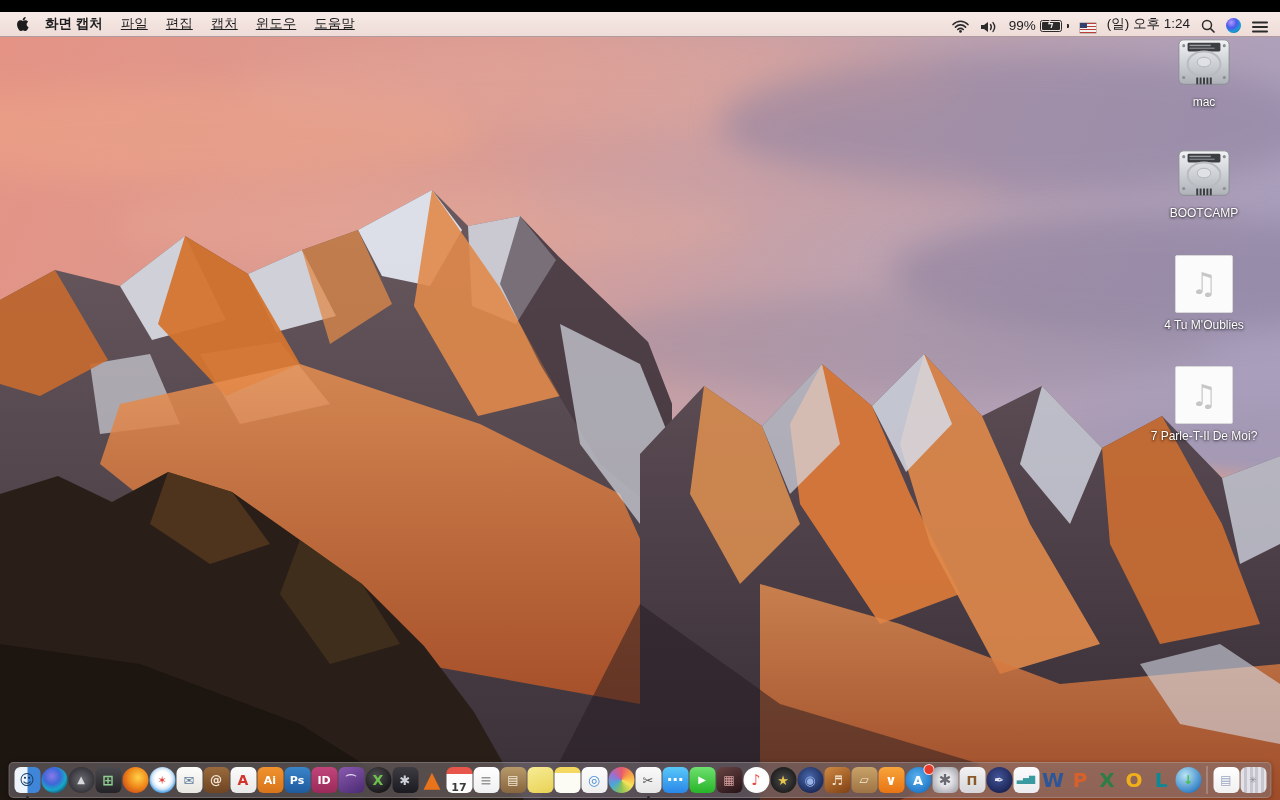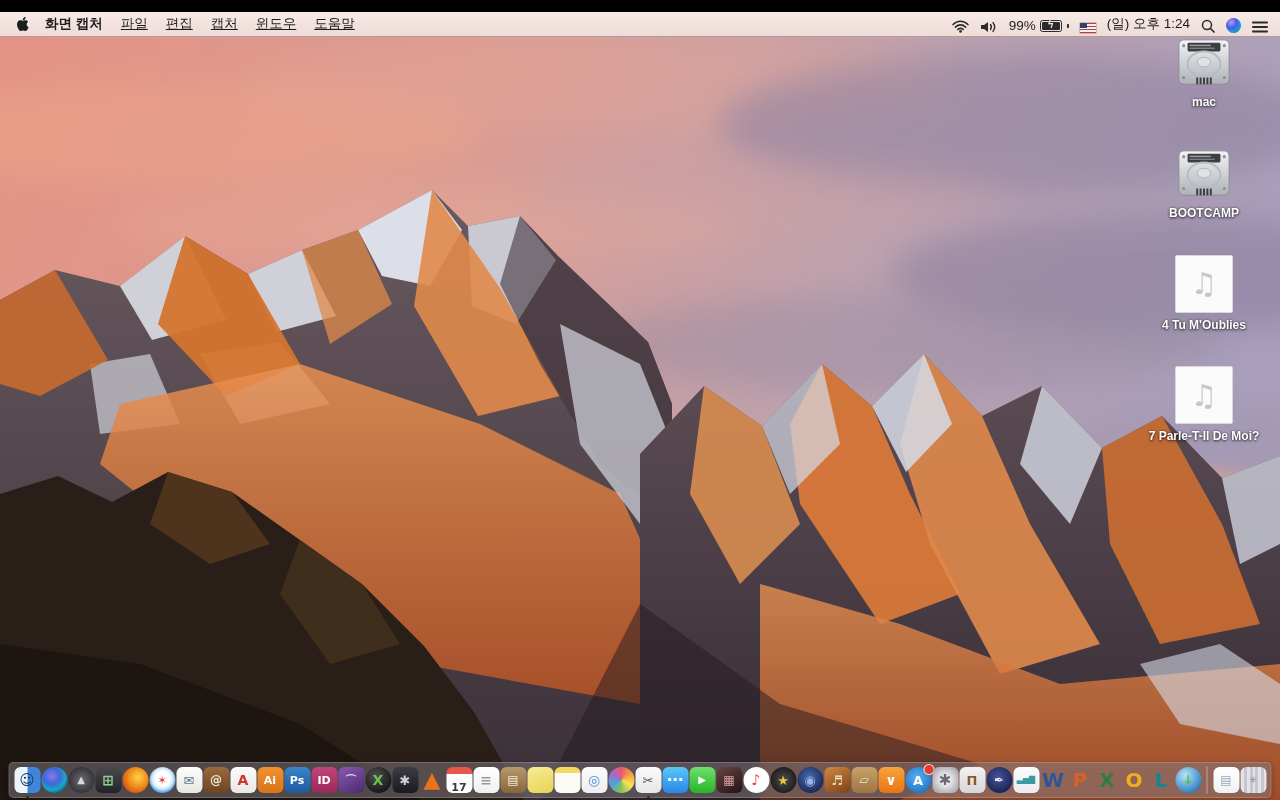--- a/index.html
+++ b/index.html
@@ -33,21 +33,21 @@
   .clock{white-space:nowrap;}
 
   
   .desktop-icons{position:absolute;top:32px;right:14px;width:124px;z-index:10;
     display:flex;flex-direction:column;align-items:center;}
   .dt-item{display:flex;flex-direction:column;align-items:center;margin-bottom:34px;width:120px;}
   .dt-icon{height:58px;display:flex;align-items:flex-end;justify-content:center;}
   .audio-tile{width:56px;height:56px;background:#fbfbfb;border:1px solid #d8d8d8;border-radius:2px;
     display:flex;align-items:center;justify-content:center;}
   .audio-tile .note{font-size:30px;color:#c6c6c6;font-family:"DejaVu Sans",sans-serif;}
-  .dt-label{margin-top:5px;font-size:12px;font-weight:bold;color:#fff;text-align:center;line-height:1.2;
+  .dt-label{margin-top:5px;font-size:12px;font-weight:normal;color:#fff;text-align:center;line-height:1.2;
     text-shadow:0 1px 3px rgba(0,0,0,.7),0 0 2px rgba(0,0,0,.5);max-width:112px;}
 
   
   .dock{position:absolute;left:50%;transform:translateX(-50%);bottom:2px;height:36px;z-index:40;
     background:rgba(128,120,126,.52);border-radius:5px;
     box-shadow:inset 0 0 0 1px rgba(255,255,255,.18),0 1px 4px rgba(0,0,0,.25);
     backdrop-filter:blur(6px);}
   .dock-inner{display:flex;align-items:center;height:100%;padding:0 5px;}
   .dock-item{position:relative;width:26px;height:26px;margin:0 .5px;border-radius:6px;
     display:flex;align-items:center;justify-content:center;flex:0 0 auto;}

